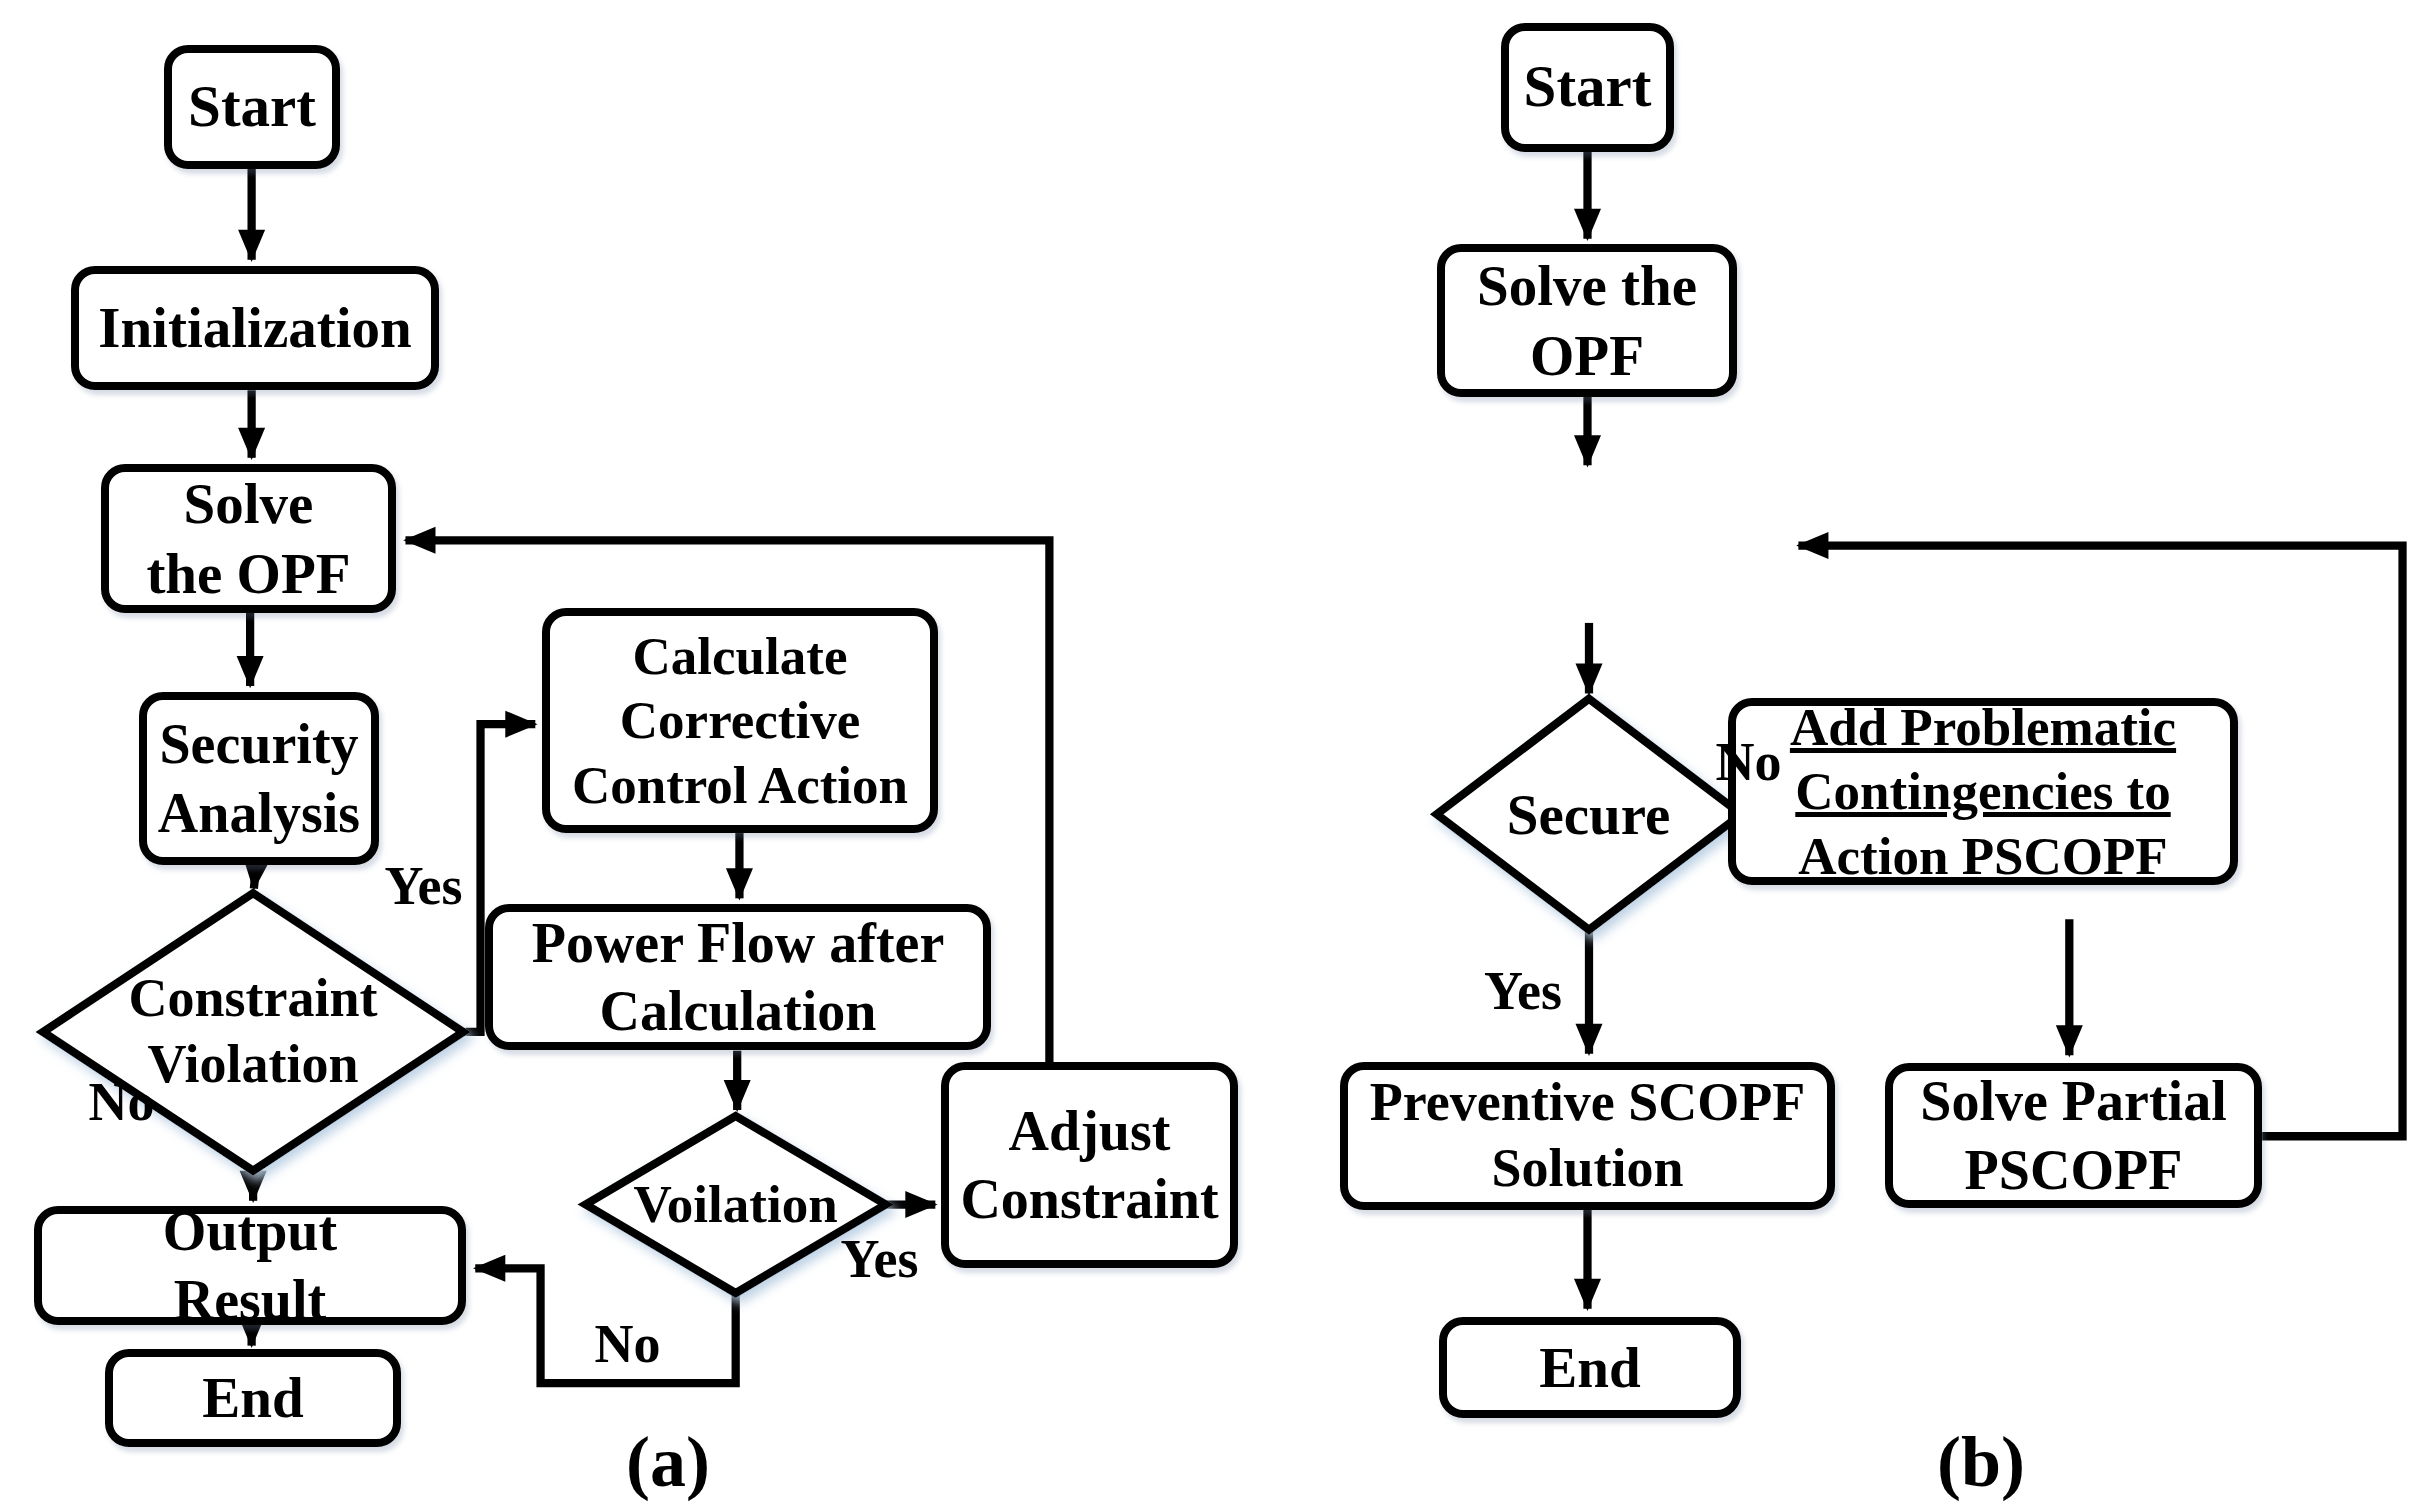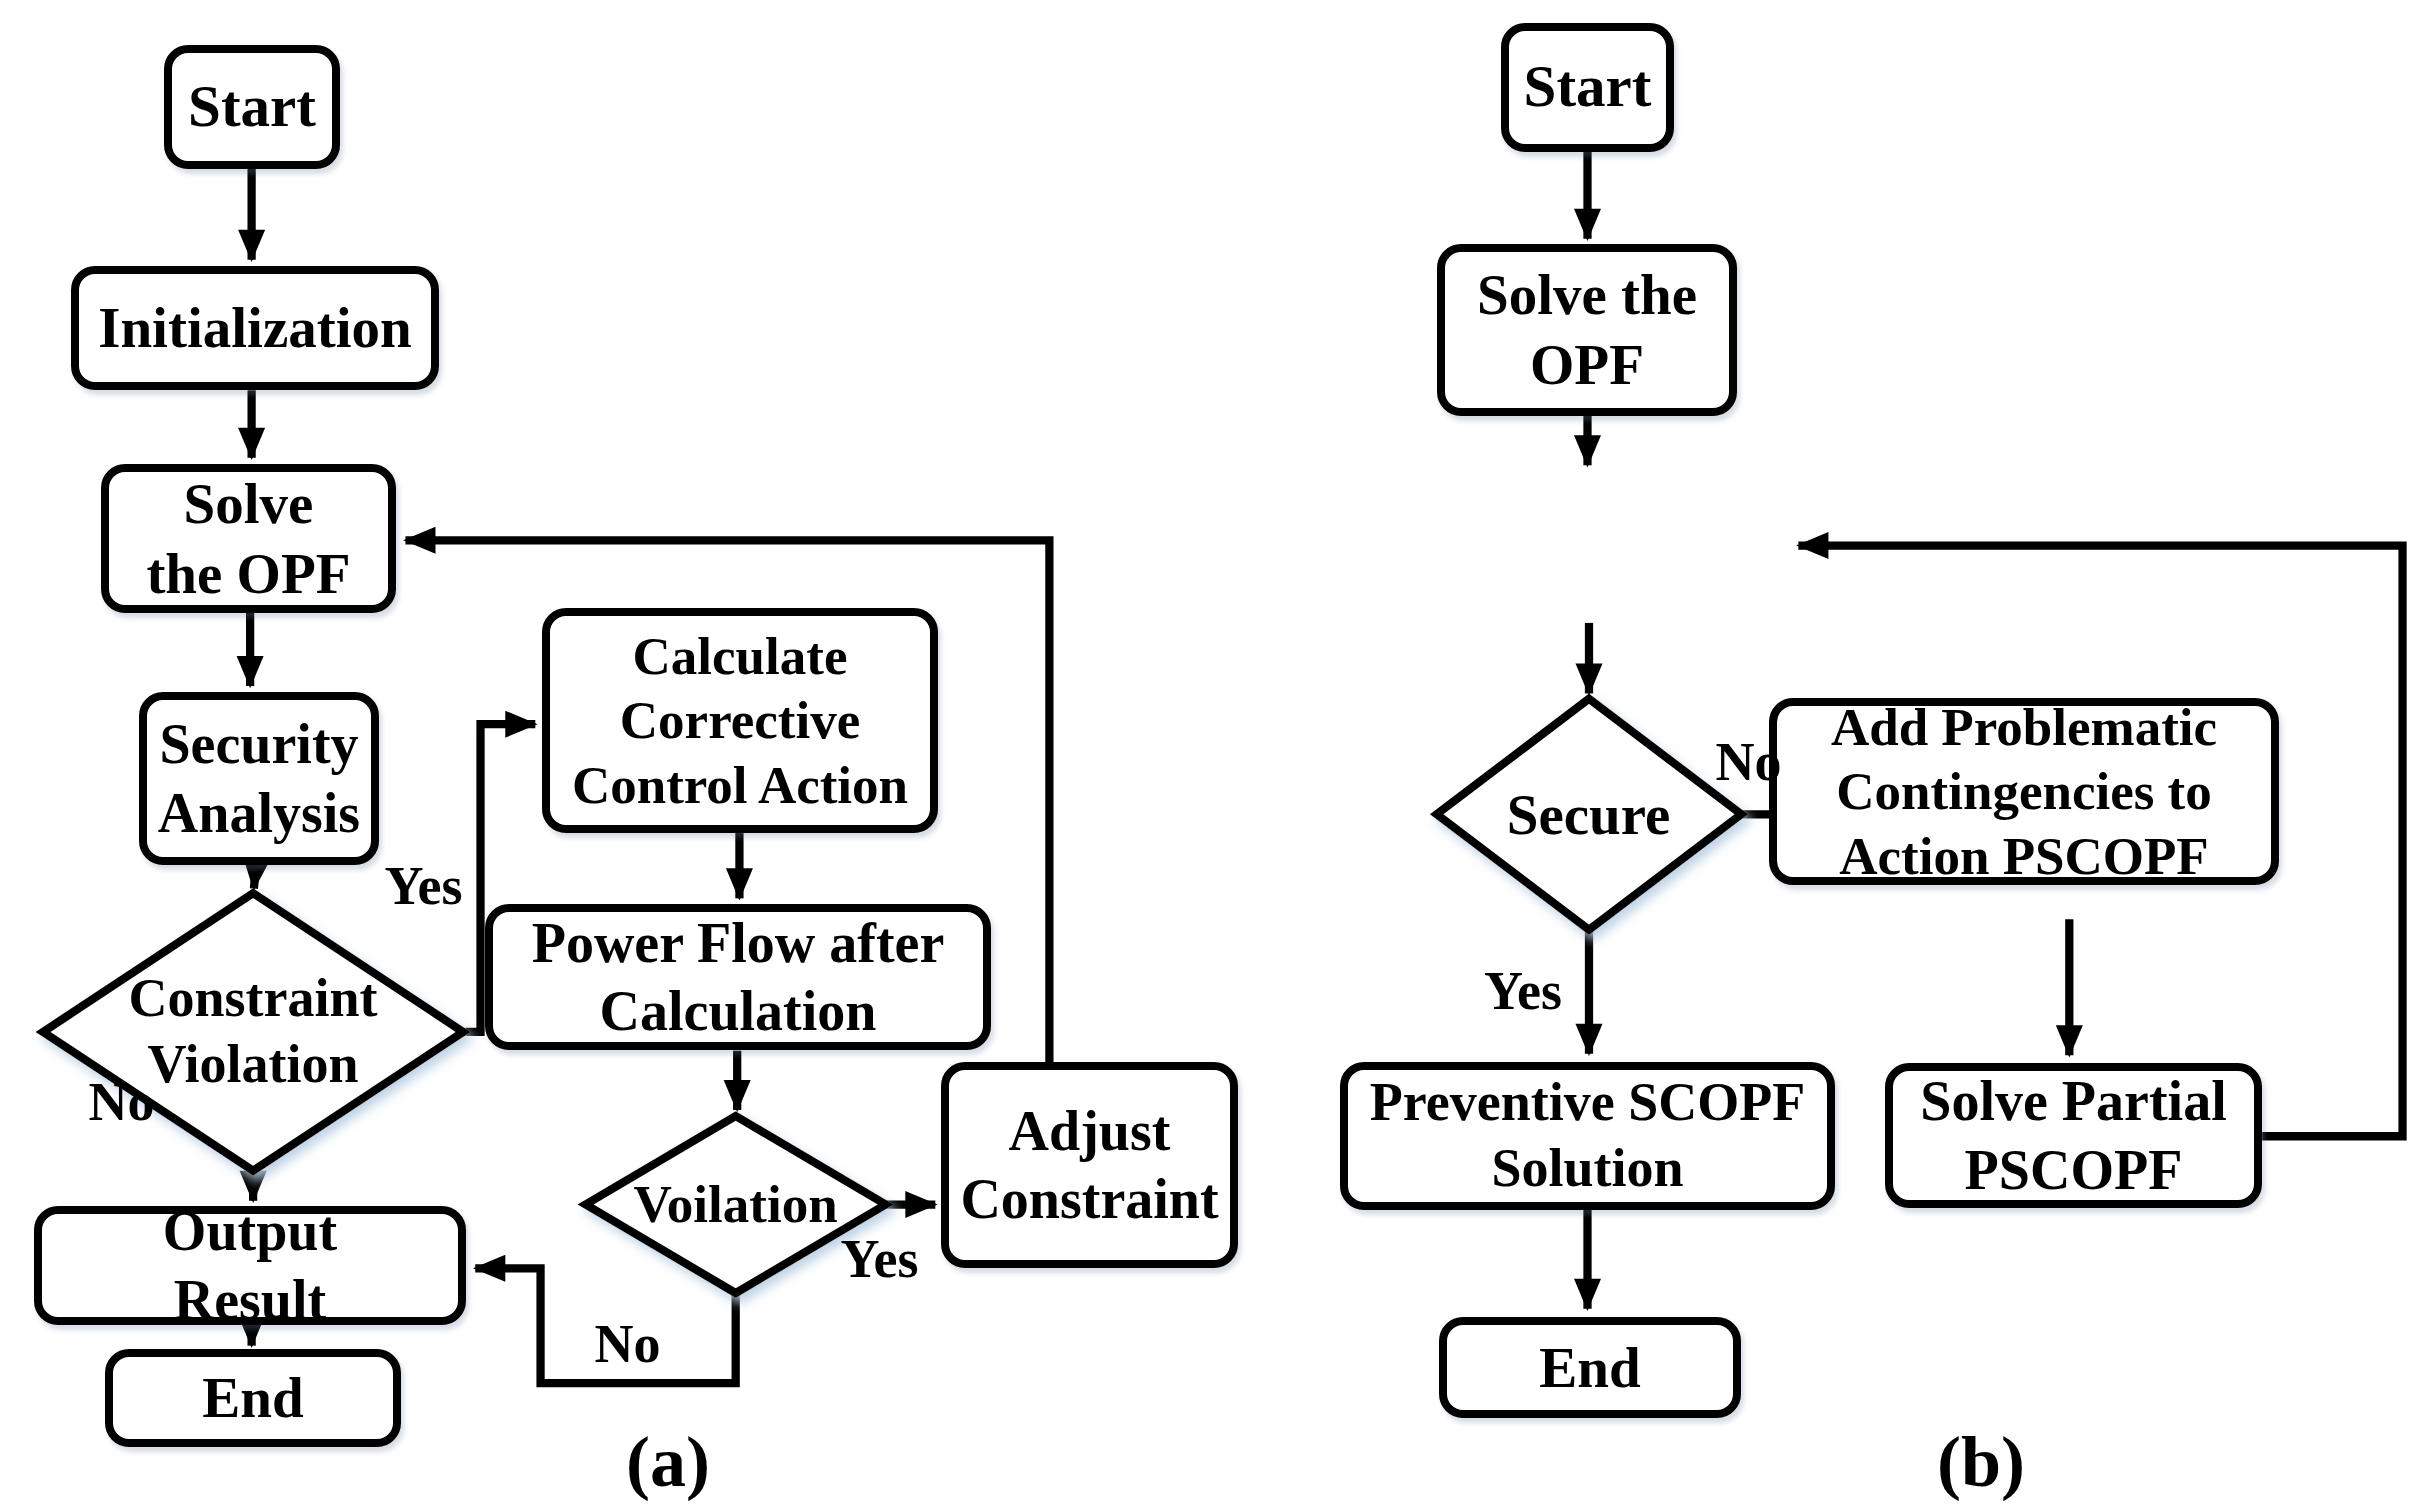--- a/index.html
+++ b/index.html
@@ -169,31 +169,31 @@
   <div class="elabel fs72" style="left:69px; top:1068px; width:105px; height:68px;">No</div>
   <div class="elabel fs72" style="left:823px; top:1225px; width:113px; height:68px;">Yes</div>
   <div class="elabel fs72" style="left:575px; top:1310px; width:105px; height:68px;">No</div>
 
   <div class="caption" style="left:593px; top:1421px; width:150px; height:83px;">(a)</div>
 
   <div class="node fs78" style="left:1501px; top:22.5px; width:173px; height:129px;">
     <div>Start</div>
   </div>
 
-  <div class="node fs76" style="left:1437px; top:244px; width:300px; height:172px;text-align:right;">
+  <div class="node fs76" style="left:1437px; top:244px; width:300px; height:153px;text-align:right;">
     <div>Solve the</div>
     <div>OPF</div>
   </div>
 
 
   <div class="dlabel fs76" style="left:1476px; top:773px; width:225px; height:83px;">
     <div>Secure</div>
   </div>
 
-  <div class="node fs70" style="left:1769px; top:698px; width:510px; height:187px;">
+  <div class="node fs70" style="left:1728px; top:698px; width:510px; height:187px;text-decoration:underline;">
     <div>Add Problematic</div>
     <div>Contingencies to</div>
     <div>Action PSCOPF</div>
   </div>
 
   <div class="node fs74" style="left:1885px; top:1063px; width:377px; height:145px;">
     <div>Solve Partial</div>
     <div>PSCOPF</div>
   </div>
 

